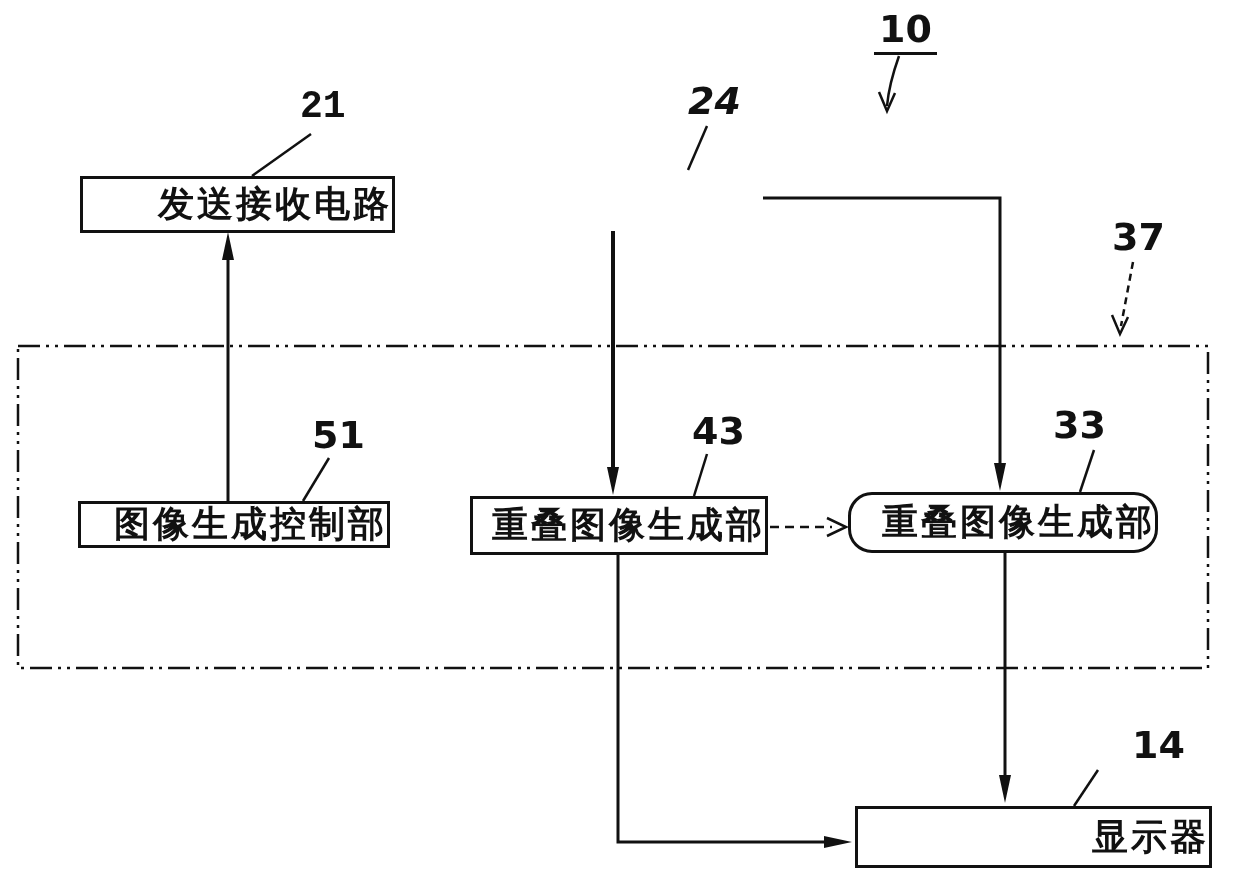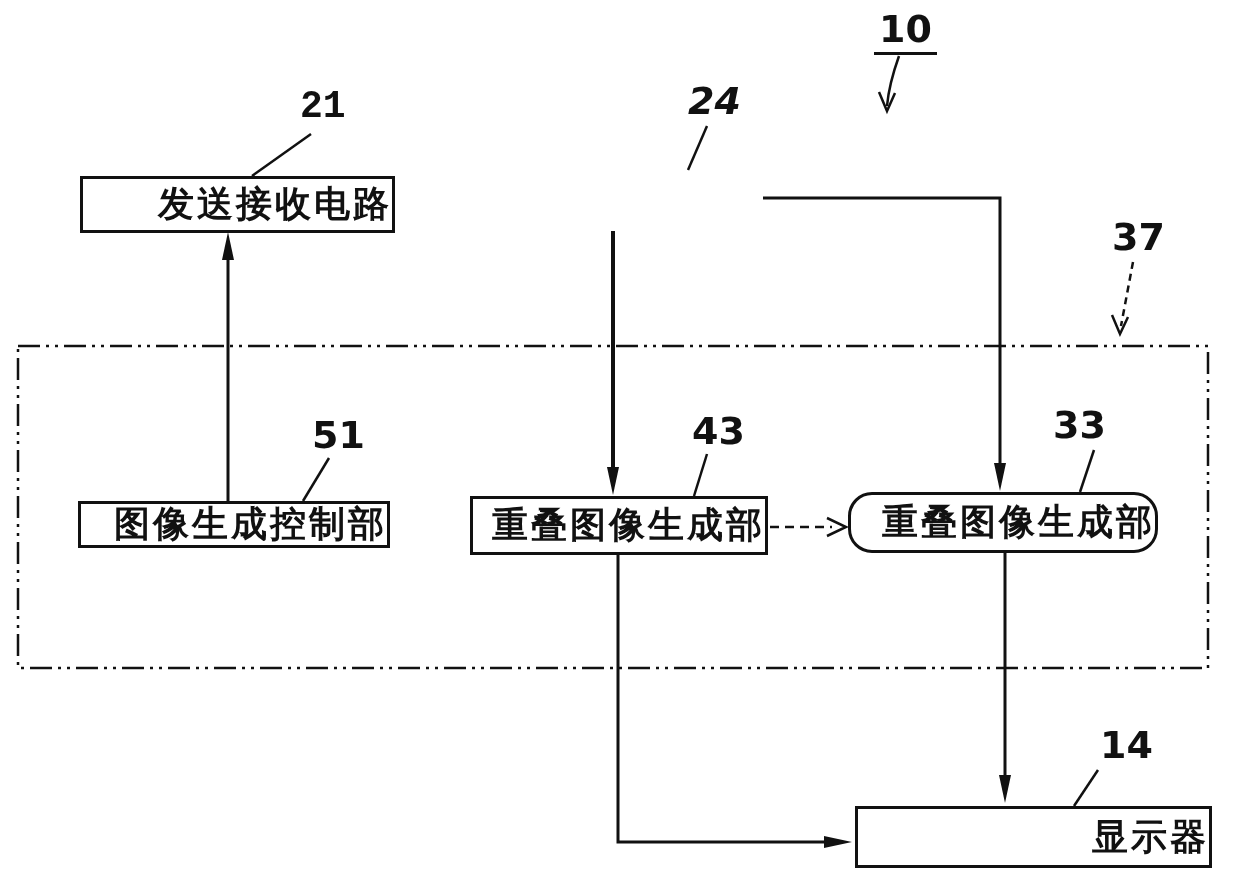--- a/index.html
+++ b/index.html
@@ -117,15 +117,15 @@
   <div class="ref" style="left:688px; top:82px;font-style:italic;">24</div>
 
   <div class="ref" style="left:1112px; top:218px;">37</div>
 
   <div class="ref" style="left:312px; top:416px;">51</div>
 
   <div class="ref" style="left:692px; top:412px;">43</div>
 
   <div class="ref" style="left:1053px; top:406px;">33</div>
 
-  <div class="ref" style="left:1100px; top:726px;">14</div>
+  <div class="ref" style="left:1132px; top:726px;">14</div>
 
 </div>
 
 </body></html>

